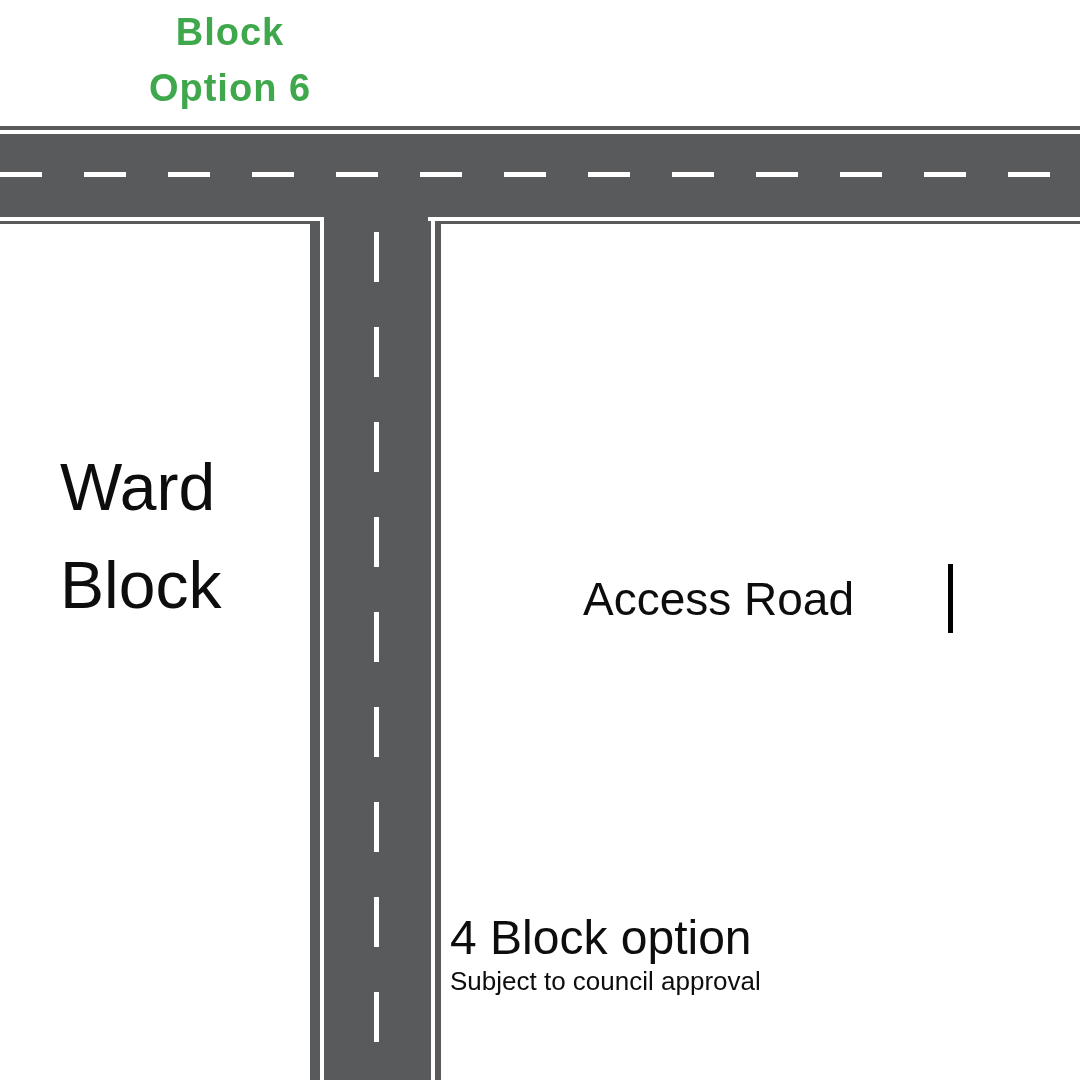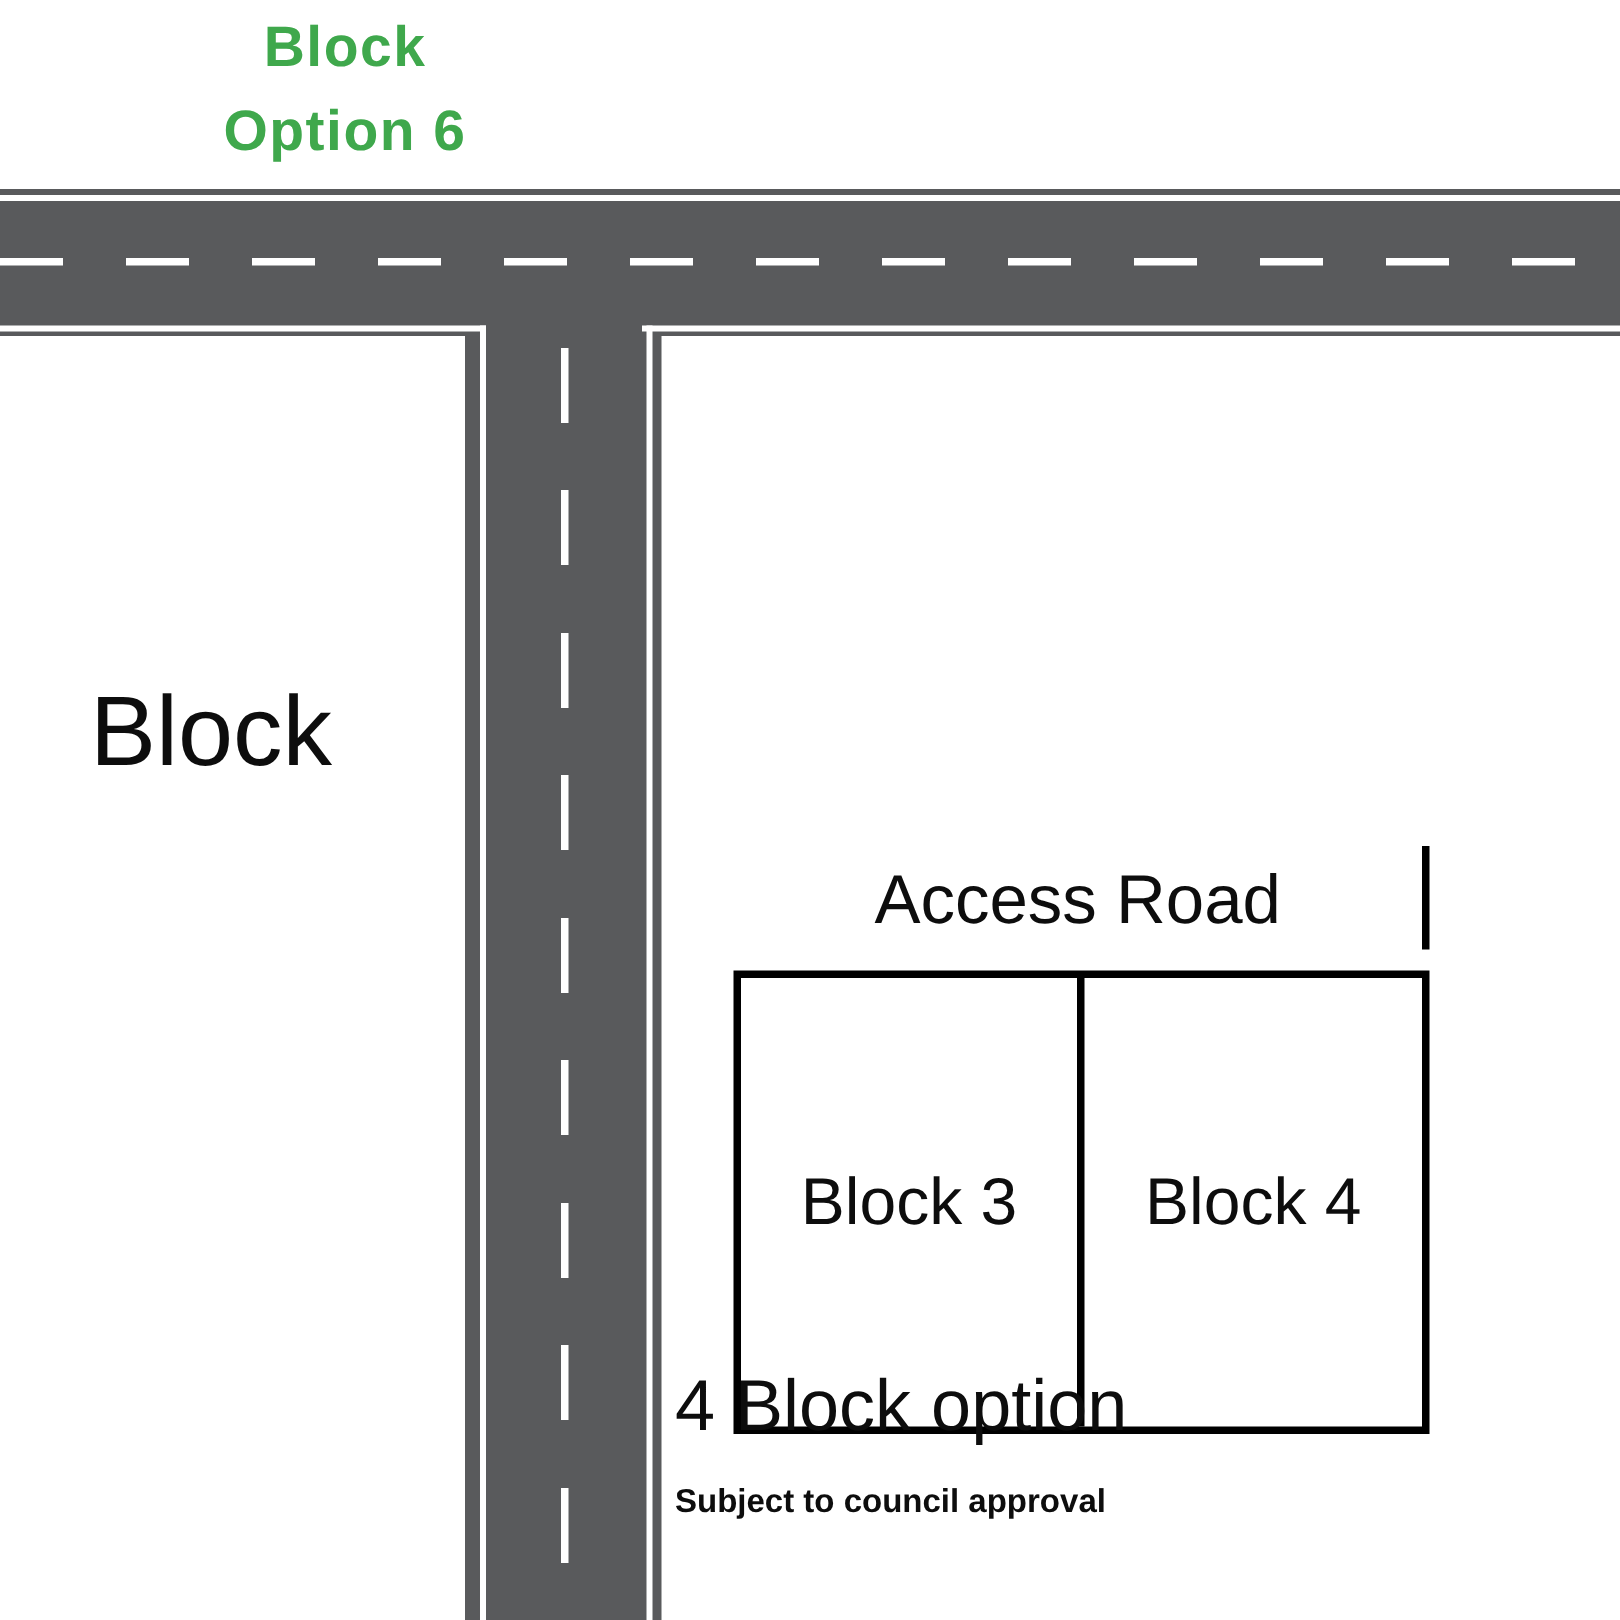--- a/index.html
+++ b/index.html
@@ -67,61 +67,54 @@
   .access-band{
     left:489px;top:564px;width:464px;height:69px;box-sizing:border-box;
     border-right:5px solid var(--block-border);
     display:flex;align-items:center;justify-content:center;
     font-size:46px;white-space:nowrap;
   }
 
   
   .footer-caption{left:450px;top:910px;width:545px;}
   .footer-title{font-size:48px;line-height:56px;}
-  .footer-subtitle{font-size:22px;line-height:30px;margin-top:20px;font-weight:bold;}
+  .footer-subtitle{font-size:26px;line-height:30px;margin-top:0;}
 </style>
 </head>
 <body>
 
 <div class="canvas">
 
   <div class="abs option-title">
     <div>Block</div>
     <div>Option 6</div>
   </div>
 
 
   <div class="abs ward-street">
+    <div>Ward</div>
     <div>Block</div>
   </div>
 
   <div class="abs road-h"></div>
   <div class="abs road-v"></div>
 
   <div class="abs mark h-top-line"></div>
   <div class="abs mark h-bot-line-left"></div>
   <div class="abs mark h-bot-line-right"></div>
   <div class="abs h-center-dash"></div>
 
   <div class="abs mark v-left-line"></div>
   <div class="abs mark v-right-line"></div>
   <div class="abs v-center-dash"></div>
 
 
   <div class="abs access-band">
     <span>Access Road</span>
   </div>
 
-  <div class="abs block-group group-bottom">
-    <div class="block-cell cell-left">
-      <span>Block 3</span>
-    </div>
-    <div class="block-cell cell-right">
-      <span>Block 4</span>
-    </div>
-  </div>
 
   <div class="abs footer-caption">
     <div class="footer-title">4 Block option</div>
     <div class="footer-subtitle">Subject to council approval</div>
   </div>
 
 </div>
 
 </body></html>

